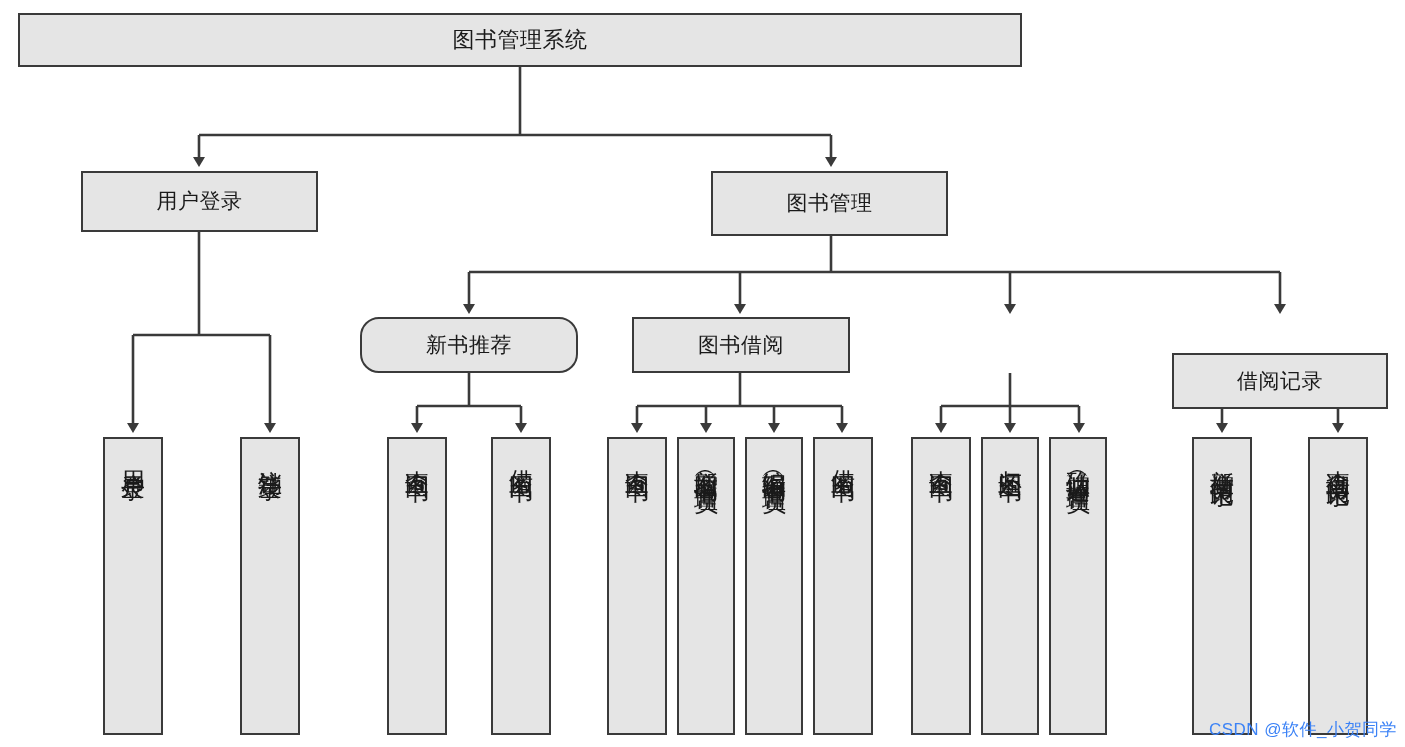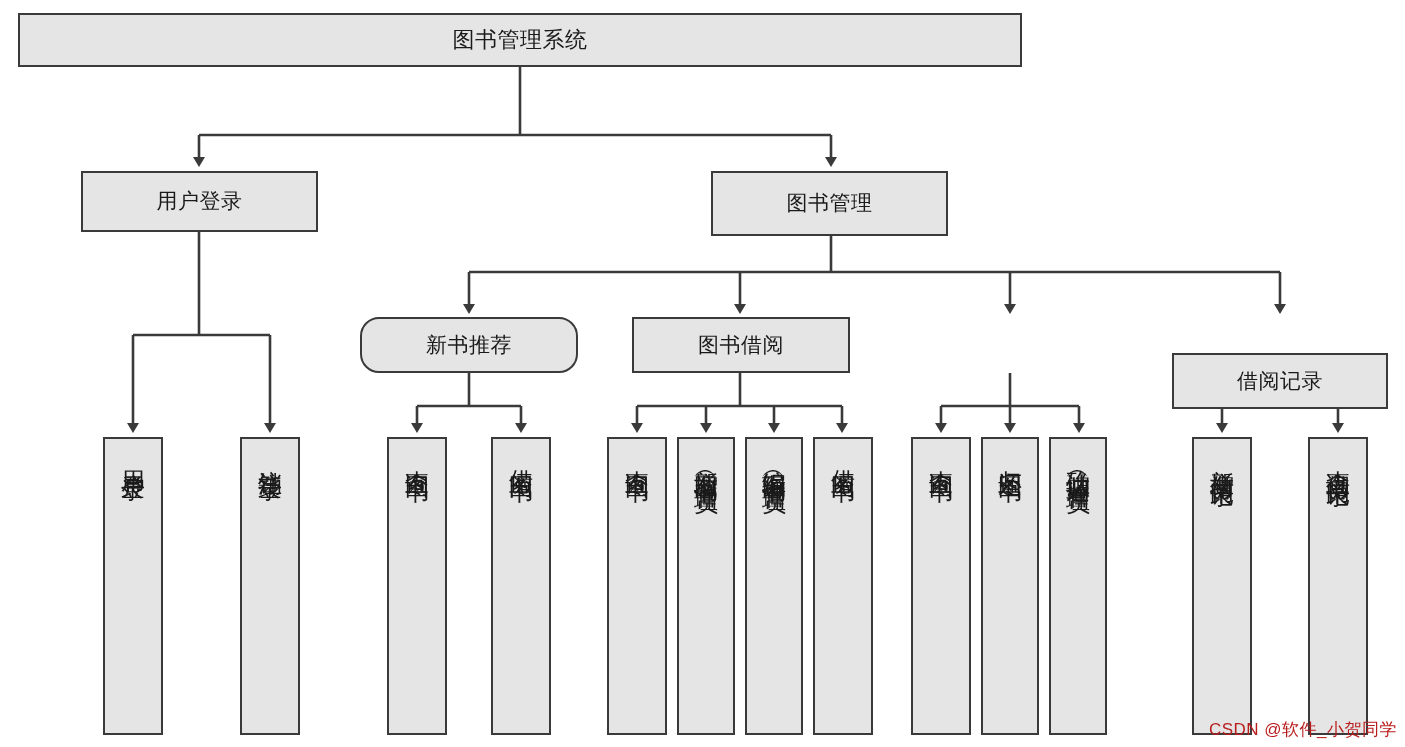--- a/index.html
+++ b/index.html
@@ -58,21 +58,21 @@
     font-size: 24px;
     line-height: 1.0;
     letter-spacing: 3px;
     white-space: nowrap;
   }
   .watermark {
     position: absolute;
     right: 8px;
     bottom: 6px;
     font-size: 17px;
-    color: #b91c1c;
+    color: #3b82f6;
     white-space: nowrap;
     letter-spacing: 0.5px;
   }
 </style>
 </head>
 <body>
 
 <div id="canvas">
 
   <svg id="wires" viewBox="0 0 1405 747" xmlns="http://www.w3.org/2000/svg">

